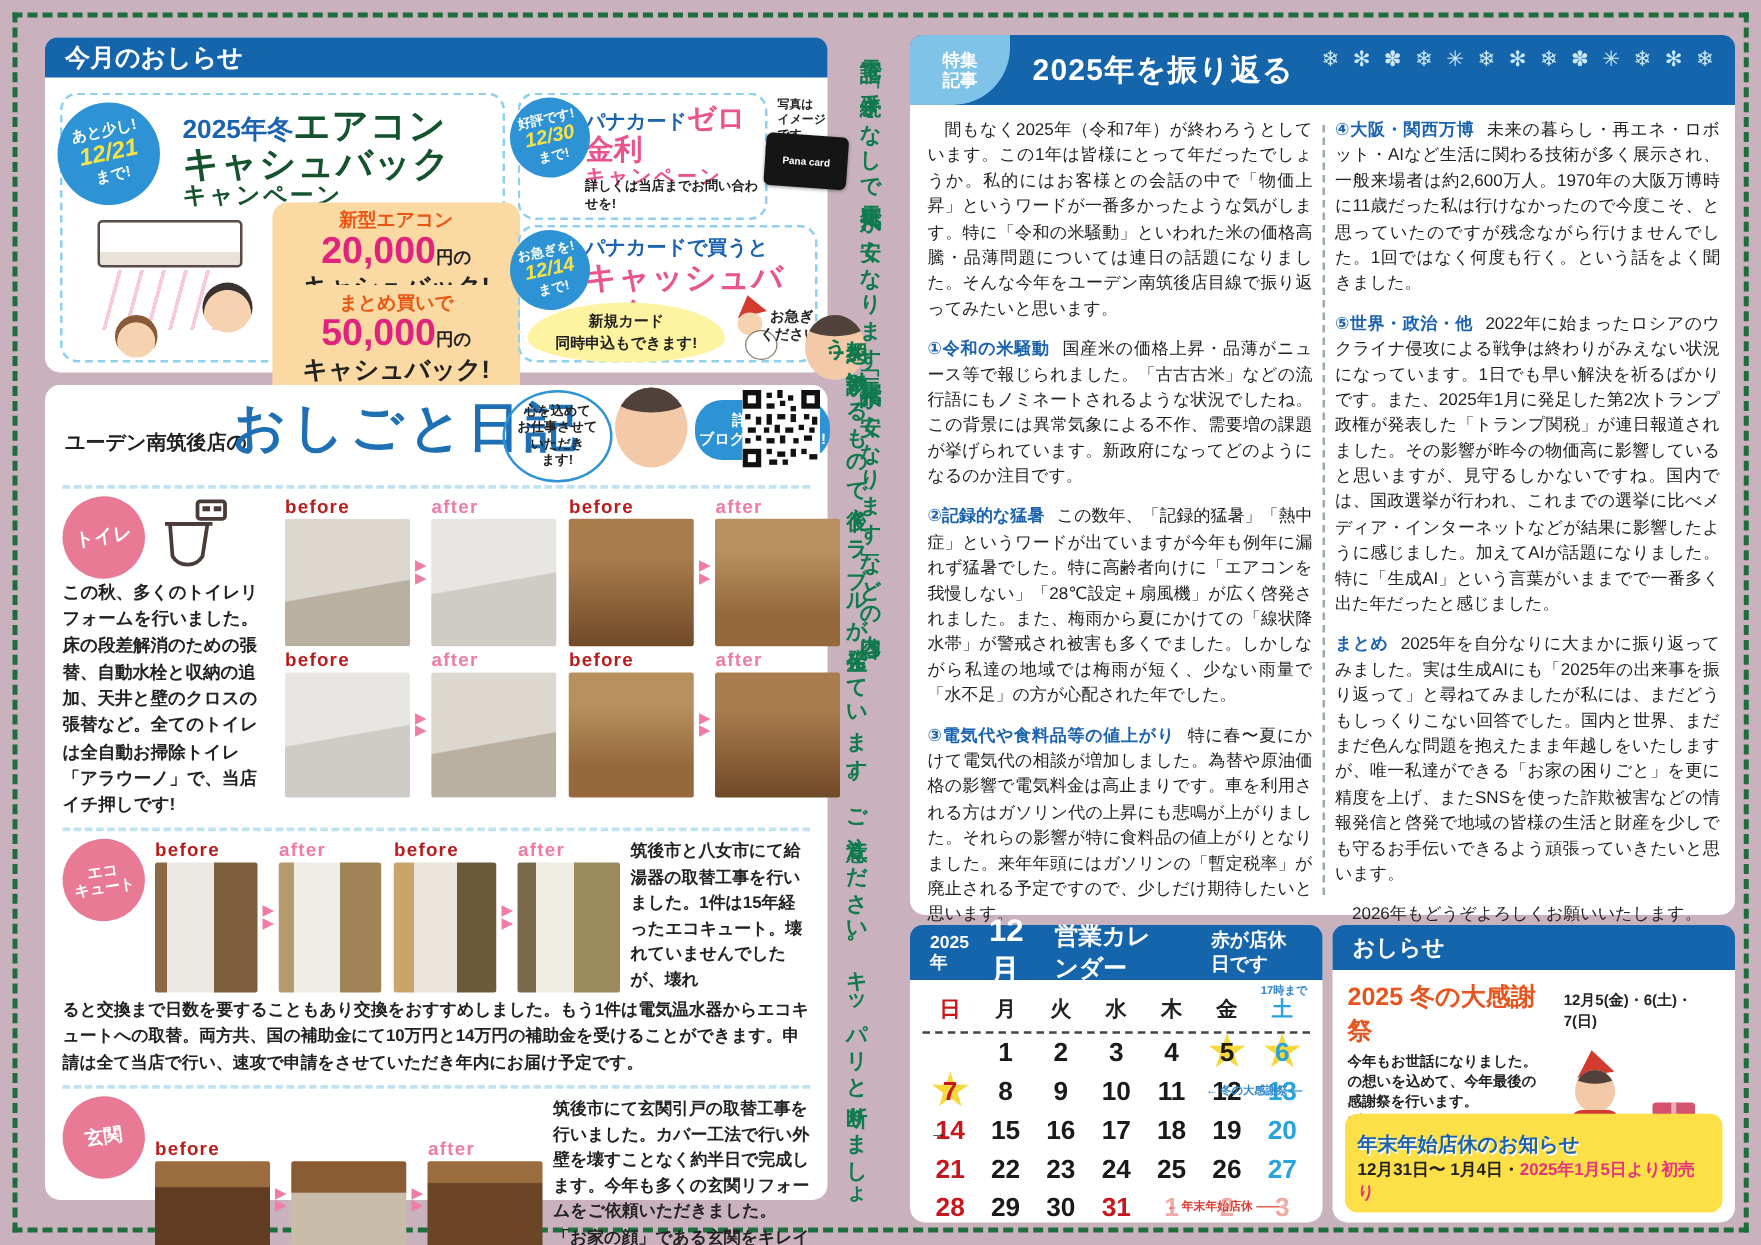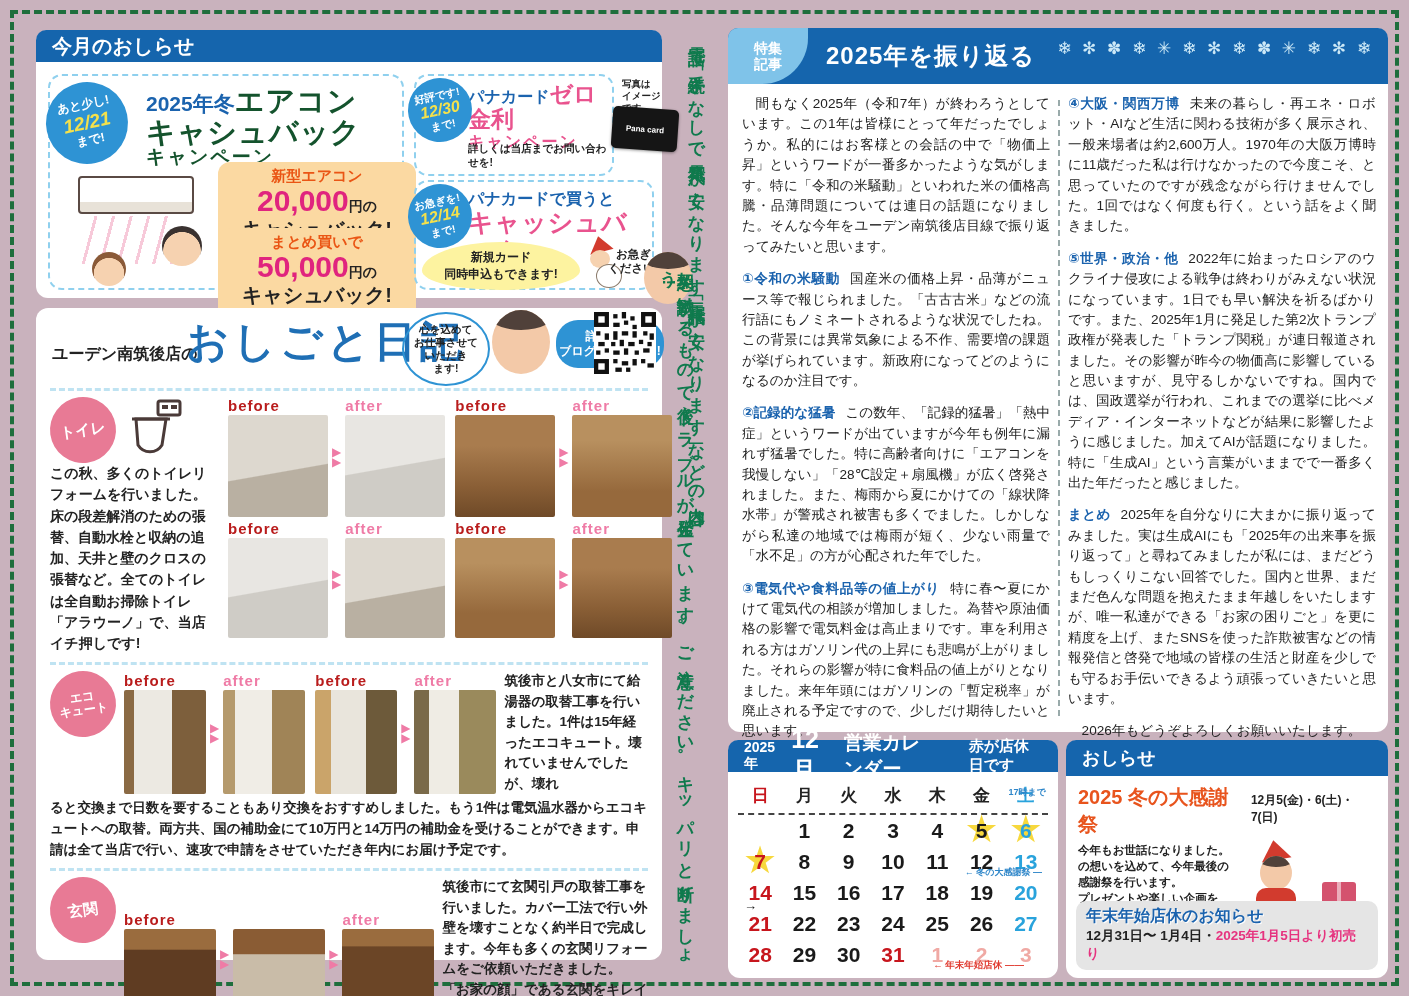--- a/index.html
+++ b/index.html
@@ -126,21 +126,21 @@
   .col{position:absolute;top:66px;width:308px;font-size:13.6px;line-height:1.5;text-align:justify}
   #col1{left:14px}
   #col2{left:340px}
   .col-sep{position:absolute;left:330px;top:72px;bottom:16px;border-left:2px dashed #9aa}
   .col p{margin:0 0 12px}
   .col .indent{text-indent:1em}
   .sec-head{color:#1b63ae;font-weight:bold;padding-right:10px}
 
   
   #p-cal{left:728px;top:740px;width:330px;height:238px}
-  #p-cal .blue-bar{height:32px;border-radius:10px 10px 0 0;gap:16px}
+  #p-cal .blue-bar{height:44px;border-radius:10px 10px 0 0;gap:16px}
   .cal-y{font-size:14px}.cal-m{font-size:25px}.cal-t{font-size:19px}.cal-n{font-size:15px;margin-left:16px}
   .satnote{position:absolute;right:12px;top:46px;font-size:9px;color:#2e86c9;font-weight:bold}
   .wdrow{display:grid;grid-template-columns:repeat(7,1fr);padding:12px 10px 2px;font-weight:bold;
        font-size:17px;text-align:center;border-bottom:0}
   .wdrow span{padding-bottom:4px}
   .wd-sun{color:#c7161d}.wd-sat{color:#29a3dc}
   .wd-line{margin:0 10px;border-top:2px dashed #444}
   .calgrid{display:grid;grid-template-columns:repeat(7,1fr);padding:2px 10px 0;row-gap:3px}
   .cc{position:relative;display:flex;align-items:center;justify-content:center;font-weight:bold;
       font-size:21px;height:28px;color:#1a1a1a;isolation:isolate}
@@ -166,22 +166,22 @@
       border-right:15px solid transparent;border-bottom:20px solid #d23b2e;transform:rotate(-10deg)}
   .sm-face{position:absolute;left:18px;top:14px;width:32px;height:34px}
   .sm-body{position:absolute;left:14px;top:46px;width:40px;height:40px;background:#d23b2e;border-radius:10px 10px 6px 6px}
   .sm-belt{position:absolute;left:14px;top:62px;width:40px;height:6px;background:#3a2a1a}
   .gifts{position:relative;width:64px;height:104px;flex:none}
   .gift{position:absolute;border-radius:3px}
   .g1{left:10px;top:40px;width:34px;height:26px;background:#d4526e}
   .g2{left:0px;top:66px;width:30px;height:28px;background:#3aa6b9}
   .g3{left:32px;top:66px;width:30px;height:28px;background:#7cb342}
   .gift::before{content:"";position:absolute;left:45%;top:0;bottom:0;width:4px;background:#fff8}
-  .holiday-box{position:absolute;left:10px;bottom:8px;right:10px;background:#e5e5e5;border-radius:10px;
-      padding:5px 10px 7px}
+  .holiday-box{position:absolute;left:10px;bottom:8px;right:10px;background:#fde047;border-radius:10px;
+      padding:15px 10px 7px}
   .holiday-box .h{color:#1b63ae;font-weight:bold;font-size:16px;text-shadow:1px 1px 0 #fff}
   .holiday-box .d{font-weight:bold;font-size:13.5px}
   .holiday-box .d .hl{color:#e6337f}
 </style>
 </head>
 <body>
 
 <div class="canvas">
 <div class="border-frame"></div>
 

